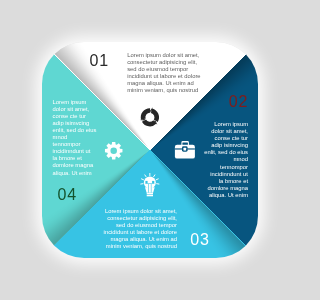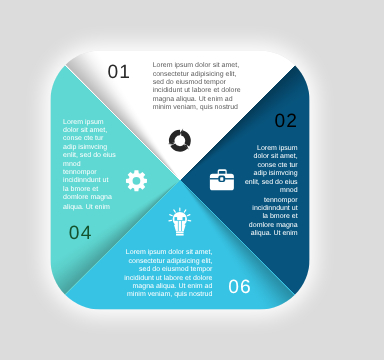--- a/index.html
+++ b/index.html
@@ -58,21 +58,21 @@
         rgba(0,0,0,0.067) 232.2deg,
         rgba(0,0,0,0.032) 234.0deg,
         rgba(0,0,0,0.011) 235.8deg,
         rgba(0,0,0,0.000) 237.4deg,
         rgba(0,0,0,0) 360deg);}
   .txt{position:absolute;font-size:5.85px;line-height:7.1px;white-space:nowrap;}
   .num{position:absolute;font-size:16px;line-height:16px;letter-spacing:0.9px;}
   .t01{left:127.2px;top:51.5px;width:74px;color:#5e5e5e;text-align:left;}
   .n01{left:89.5px;top:53px;color:#2a2a2a;}
   .t02{left:176px;top:121.0px;width:72px;color:#ffffff;text-align:right;}
-  .n02{left:228.8px;top:94.2px;color:#000000;}
+  .n02{left:228.8px;top:94.2px;color:#7f1d1d;}
   .t03{left:99px;top:208.0px;width:78px;color:#ffffff;text-align:right;}
   .n03{left:190.2px;top:232.2px;color:#ffffff;}
   .t04{left:52.6px;top:98.6px;width:72px;color:#ffffff;text-align:left;}
   .n04{left:57.4px;top:186.5px;color:#14532d;}
 </style>
 </head>
 <body>
 
 <div id="stage">
 
@@ -154,21 +154,21 @@
     </div>
 <div class="num n02">02</div>
 <div class="txt t03">
       <div>Lorem ipsum dolor sit amet,</div>
       <div>consectetur adipisicing elit,</div>
       <div>sed do eiusmod tempor</div>
       <div>incididunt ut labore et dolore</div>
       <div>magna aliqua. Ut enim ad</div>
       <div>minim veniam, quis nostrud</div>
     </div>
-<div class="num n03">06</div>
+<div class="num n03">03</div>
 <div class="txt t04">
       <div>Lorem ipsum</div>
       <div>dolor sit amet,</div>
       <div>conse cte tur</div>
       <div>adip isimvcing</div>
       <div>enlit, sed do eius</div>
       <div>mnod</div>
       <div>tennompor</div>
       <div>incidinndunt ut</div>
       <div>la bmore et</div>

